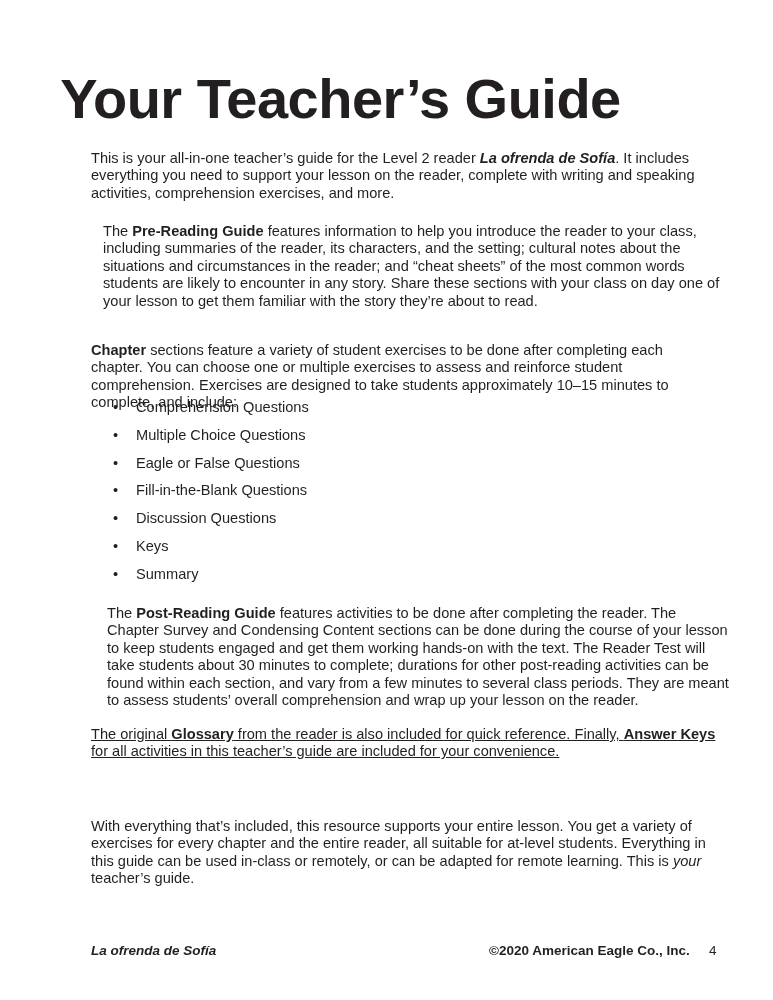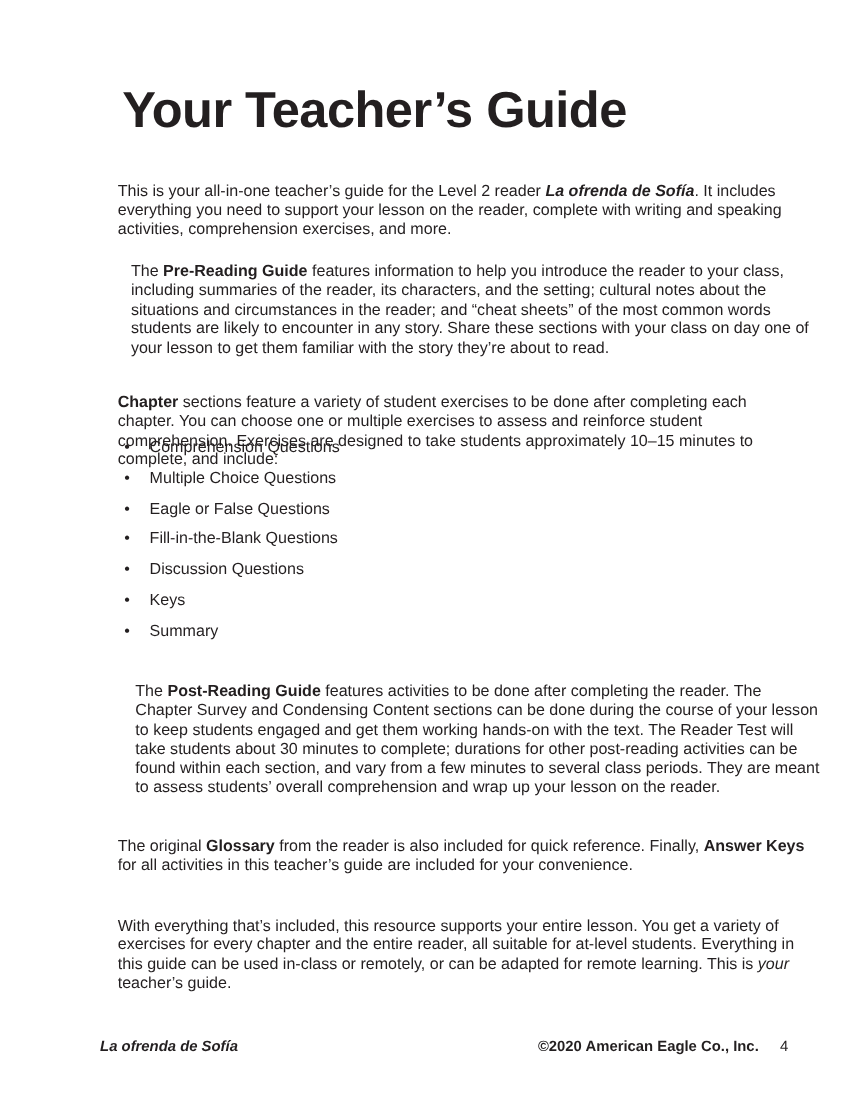--- a/index.html
+++ b/index.html
@@ -1,31 +1,31 @@
 <!DOCTYPE html>
 <html><head>
   <meta charset="utf-8">
   <style>
     html, body { margin: 0; padding: 0; background: #ffffff; }
     body { width: 773px; height: 1000px; position: relative; overflow: hidden;
            font-family: "Liberation Sans", sans-serif; color: #231f20; }
     .title { position: absolute; top: 73px; left: 0; width: 681px; text-align: center;
-             font-size: 46px; font-weight: bold; letter-spacing: -0.5px; margin: 0; line-height: 52px; }
+             font-size: 56px; font-weight: bold; letter-spacing: -0.5px; margin: 0; line-height: 52px; }
     .content { position: absolute; left: 91px; top: 150px; width: 625px;
                font-size: 14.6px; line-height: 17.4px; }
-    .content p { margin: 16px; }
+    .content p { margin: 0; }
     .p1 { position: absolute; top: 0; left: 0; width: 625px; }
     .p2 { position: absolute; top: 73px; left: 12px; width: 625px; }
     .p3 { position: absolute; top: 192px; left: 0; width: 625px; }
     .blist { position: absolute; top: 249px; left: 0; margin: 0; padding: 0; list-style: none; }
     .blist li { height: 27.8px; position: relative; }
     .blist .bullet { position: absolute; left: 22px; top: 0; }
     .blist .label { position: absolute; left: 45px; top: 0; white-space: nowrap; text-align: right; }
     .p4 { position: absolute; top: 455px; left: 16px; width: 625px; }
-    .p5 { position: absolute; top: 596px; left: 0; width: 625px; }
+    .p5 { position: absolute; top: 576px; left: 0; width: 625px; text-decoration: underline; }
     .p6 { position: absolute; top: 668px; left: 0; width: 625px; }
     .footer { position: absolute; top: 943px; left: 91px; width: 625px; font-size: 13.5px; }
     .footer .left { position: absolute; left: 0; top: 0; font-weight: bold; font-style: italic; white-space: nowrap; }
     .footer .copy { position: absolute; left: 398px; top: 0; white-space: nowrap; font-weight: bold; }
     .footer .page { position: absolute; left: 618px; top: 0; }
     b { font-weight: bold; }
   </style>
 </head>
 <body>
 

